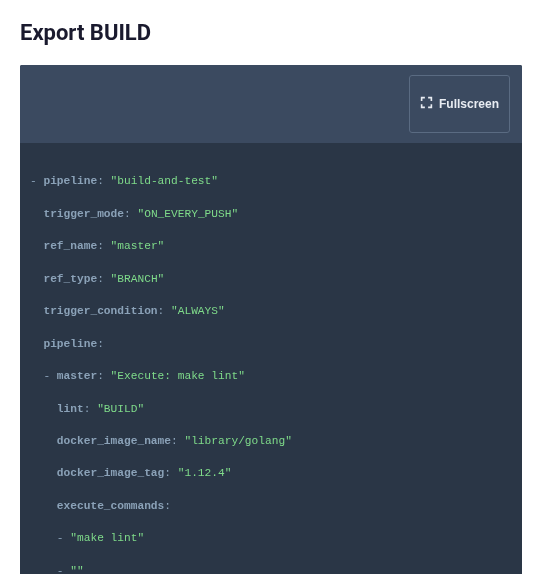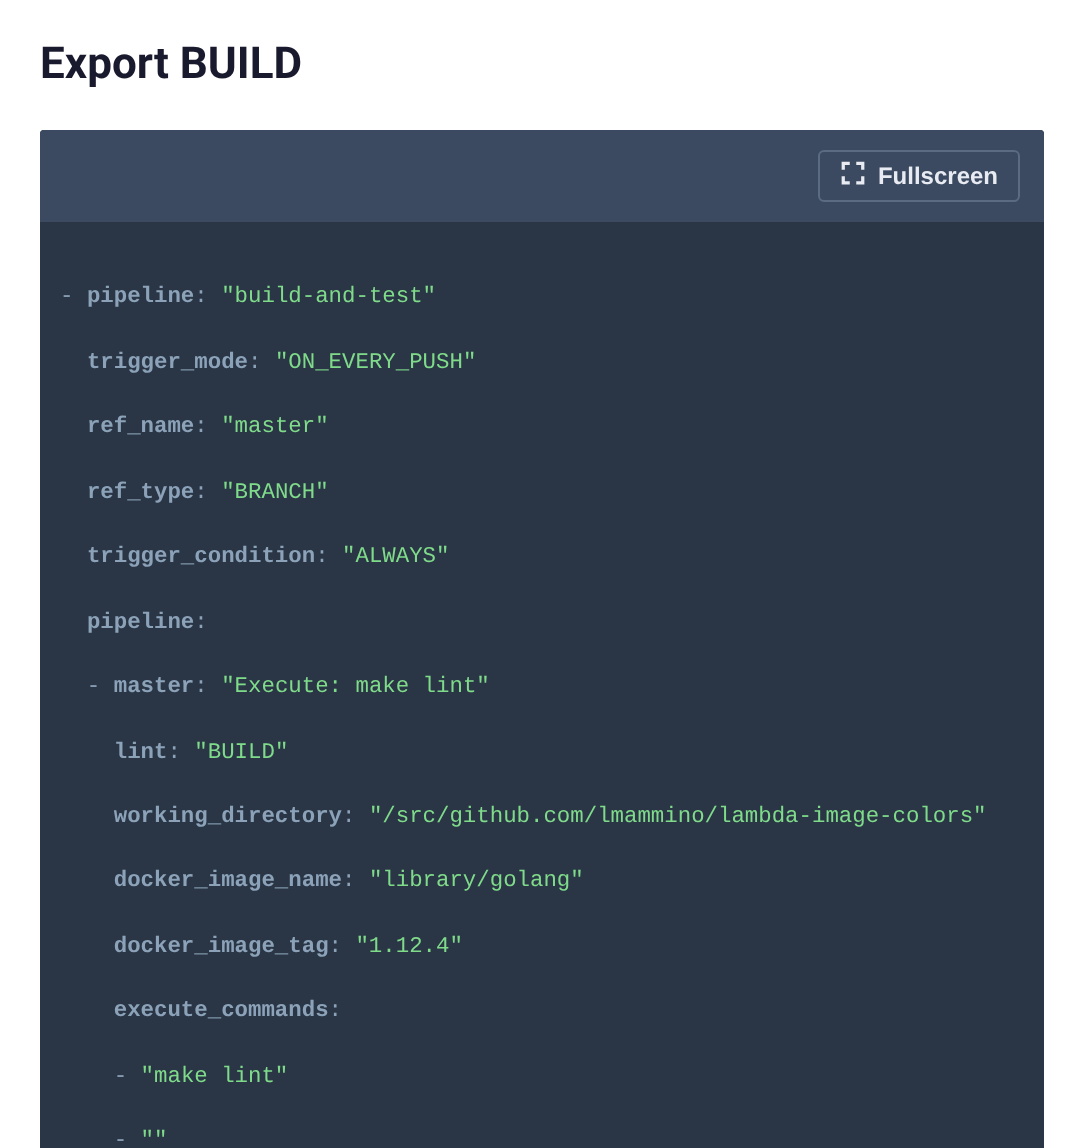--- a/index.html
+++ b/index.html
@@ -28,21 +28,21 @@
     }
     .fullscreen-btn {
       display: inline-flex;
       align-items: center;
       gap: 6px;
       background: #3b4a60;
       border: 1px solid #5a6b82;
       color: #e8ecf2;
       font-size: 12px;
       font-weight: 600;
-      padding: 4px 10px;
+      padding: 20px 10px;
       border-radius: 3px;
       cursor: pointer;
     }
     .fullscreen-btn svg {
       width: 13px;
       height: 13px;
       stroke: #e8ecf2;
       fill: none;
       stroke-width: 2;
     }
@@ -78,21 +78,20 @@
 
   <div class="code-body">
 <div class="line"><span class="p">- </span><span class="k">pipeline</span><span class="p">: </span><span class="s">"build-and-test"</span></div>
 <div class="line"><span class="p">  </span><span class="k">trigger_mode</span><span class="p">: </span><span class="s">"ON_EVERY_PUSH"</span></div>
 <div class="line"><span class="p">  </span><span class="k">ref_name</span><span class="p">: </span><span class="s">"master"</span></div>
 <div class="line"><span class="p">  </span><span class="k">ref_type</span><span class="p">: </span><span class="s">"BRANCH"</span></div>
 <div class="line"><span class="p">  </span><span class="k">trigger_condition</span><span class="p">: </span><span class="s">"ALWAYS"</span></div>
 <div class="line"><span class="p">  </span><span class="k">pipeline</span><span class="p">:</span></div>
 <div class="line"><span class="p">  - </span><span class="k">master</span><span class="p">: </span><span class="s">"Execute: make lint"</span></div>
 <div class="line"><span class="p">    </span><span class="k">lint</span><span class="p">: </span><span class="s">"BUILD"</span></div>
-<div class="line"><span class="p">    </span><span class="k">working_directory</span><span class="p">: </span><span class="s">"/src/github.com/lmammino/lambda-image-colors"</span></div>
 <div class="line"><span class="p">    </span><span class="k">docker_image_name</span><span class="p">: </span><span class="s">"library/golang"</span></div>
 <div class="line"><span class="p">    </span><span class="k">docker_image_tag</span><span class="p">: </span><span class="s">"1.12.4"</span></div>
 <div class="line"><span class="p">    </span><span class="k">execute_commands</span><span class="p">:</span></div>
 <div class="line"><span class="p">    - </span><span class="s">"make lint"</span></div>
 <div class="line"><span class="p">    - </span><span class="s">""</span></div>
 
 
 
 
 

